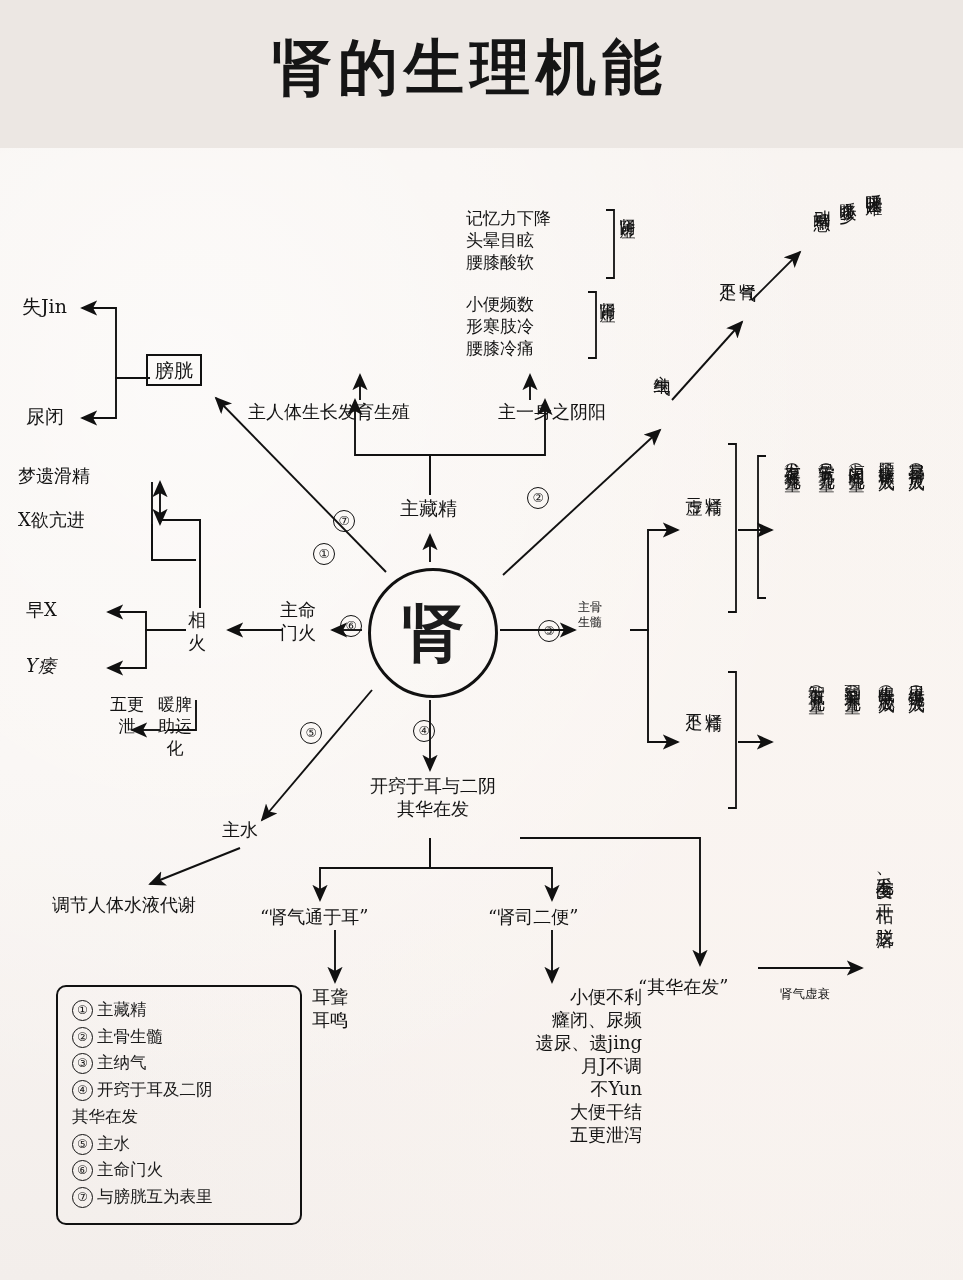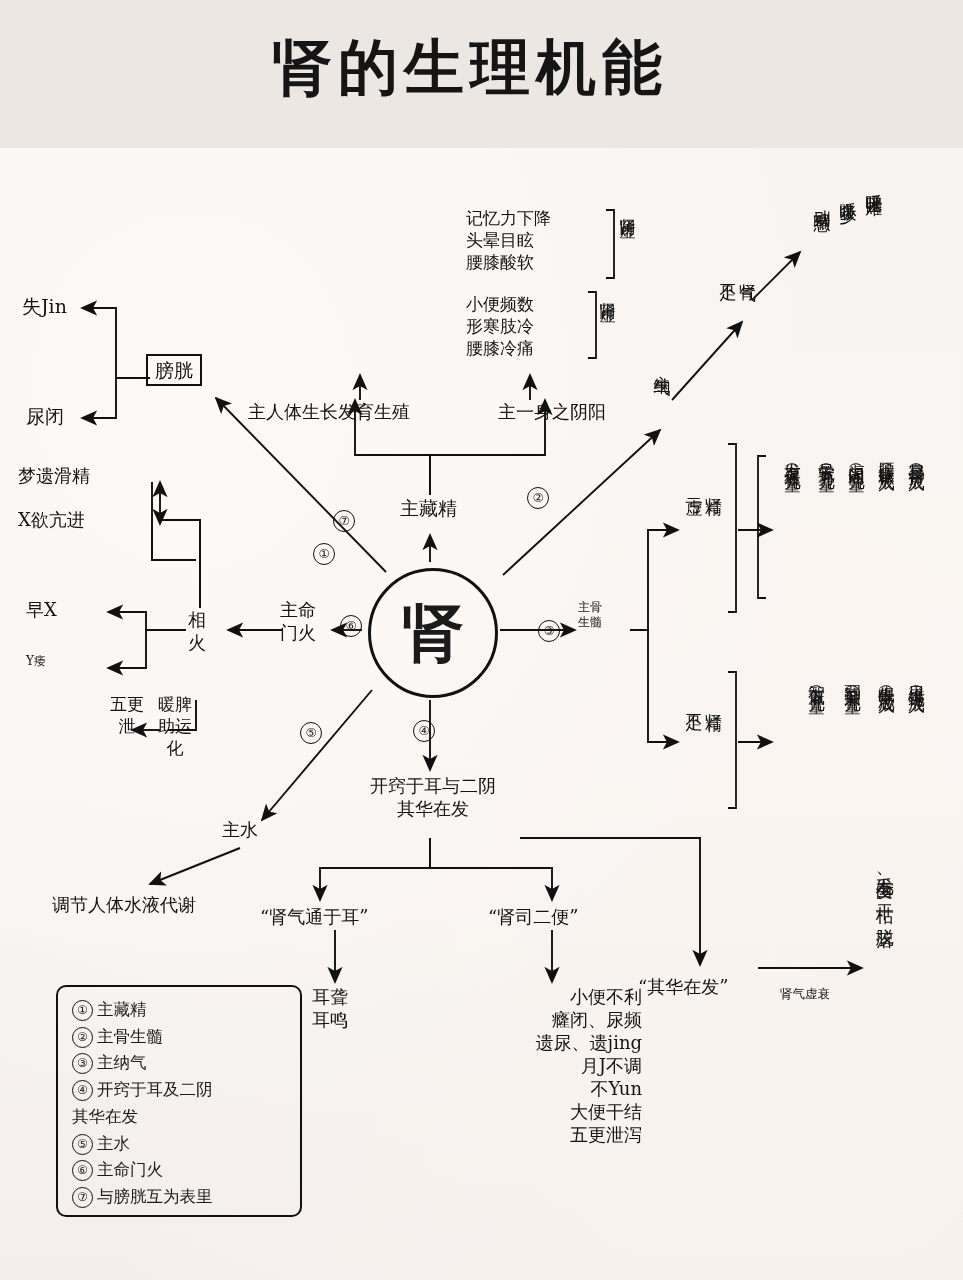--- a/index.html
+++ b/index.html
@@ -99,21 +99,21 @@
     font-family: "DejaVu Sans", sans-serif;
     font-size: 13px;
   }
   .marker .circ { width: 20px; height: 20px; line-height: 19px; font-size: 12.5px; }
   #legend {
     position: absolute;
     left: 56px; top: 985px;
     width: 216px;
     border: 2px solid #111;
     border-radius: 10px;
-    padding: 10px 12px 4px 14px;
+    padding: 10px 12px 12px 14px;
     font-family: "DejaVu Serif", serif;
     font-size: 16.5px;
     line-height: 1.62;
   }
   #legend .row { white-space: pre-line; }
   #legend .circ { margin-right: 4px; vertical-align: 1px; }
   .small { font-size: 12.5px; }
 </style>
 </head>
 <body>
@@ -263,21 +263,21 @@
   <div class="node vert" style="left:842px; top:672px; height:148px; font-size:16.5px;">弱智痴呆（儿童）</div>
   <div class="node vert" style="left:806px; top:672px; height:148px; font-size:16.5px;">智力低下（儿童）</div>
 
   <div class="node" style="left:22px; top:294px; font-size:19px;">失Jin</div>
   <div class="node" style="left:26px; top:404px; font-size:19px;">尿闭</div>
 
   <div class="node" style="left:18px; top:464px; font-size:18px;">梦遗滑精</div>
   <div class="node" style="left:18px; top:508px; font-size:18px;">X欲亢进</div>
 
   <div class="node" style="left:26px; top:598px; font-size:18px;">早X</div>
-  <div class="node" style="left:26px; top:654px; font-size:12px;">Y痿</div>
+  <div class="node" style="left:26px; top:654px; font-size:18px;font-style:italic;">Y痿</div>
   <div class="node" style="left:110px; top:694px; font-size:17px; text-align:center;">五更
 泄</div>
 
   <div class="node" style="left:52px; top:893px; font-size:18px;">调节人体水液代谢</div>
 
   <div class="node" style="left:260px; top:905px; font-size:18px;">“肾气通于耳”</div>
   <div class="node" style="left:312px; top:985px; font-size:18px; text-align:center;">耳聋
 耳鸣</div>
 
   <div class="node" style="left:488px; top:905px; font-size:18px;">“肾司二便”</div>

